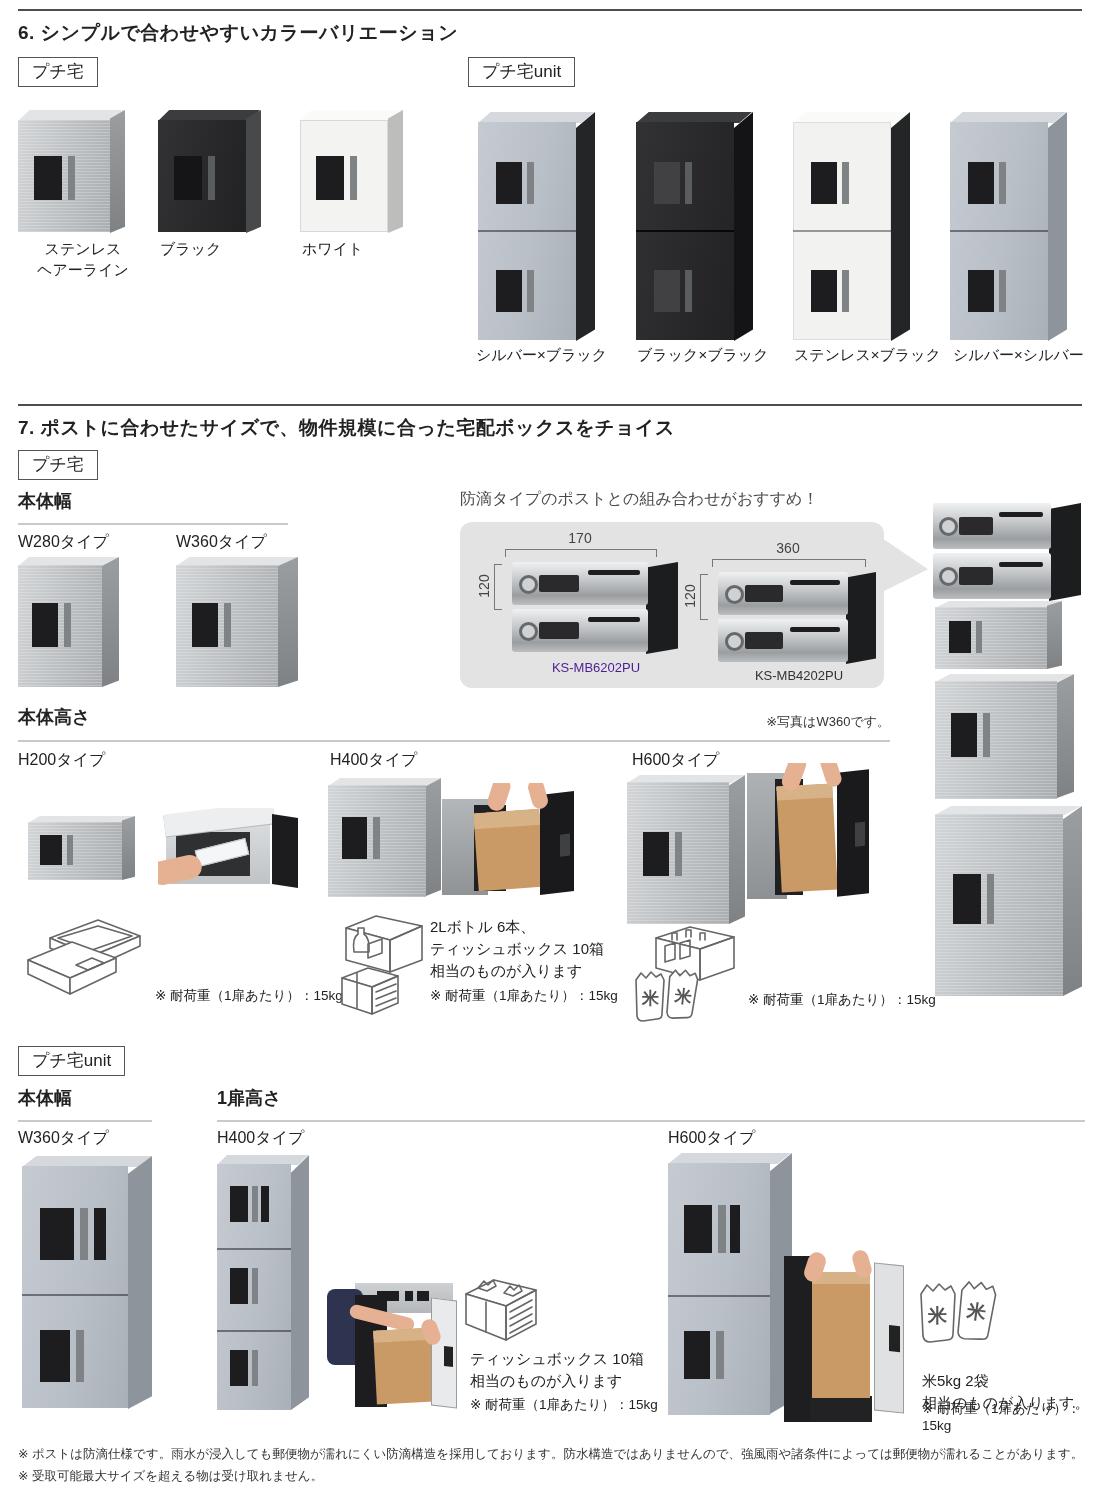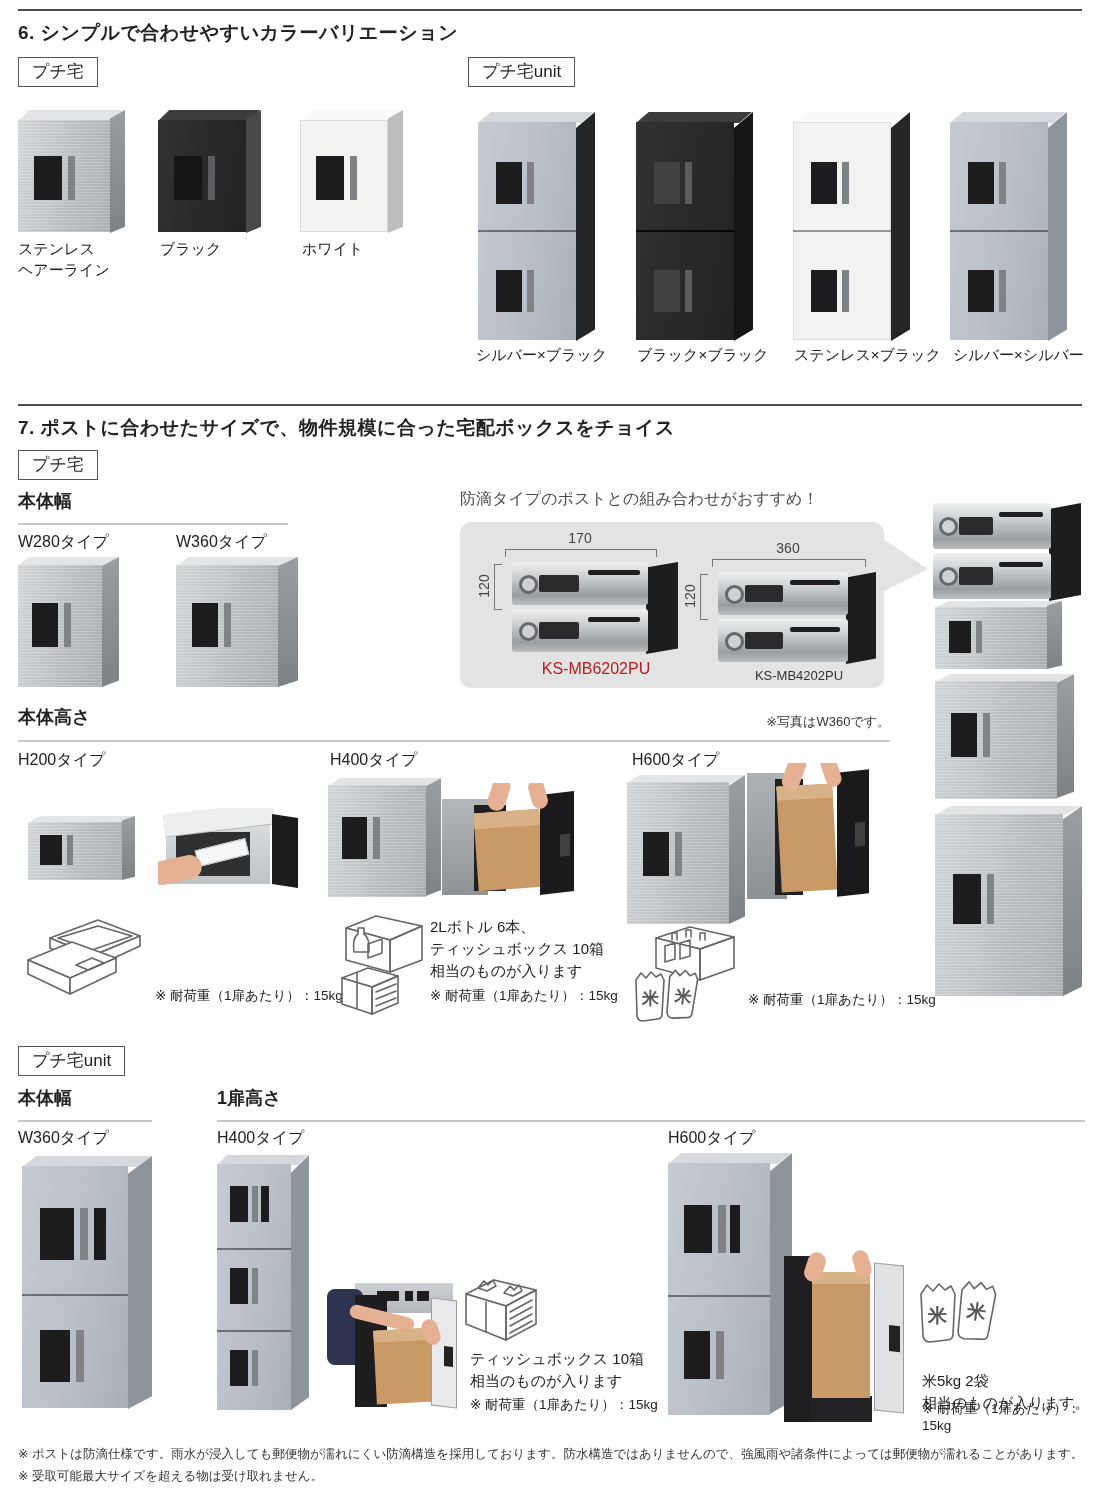--- a/index.html
+++ b/index.html
@@ -68,21 +68,21 @@
   <div class="badge" style="left:18px;top:57px;">プチ宅</div>
 
   <div class="pbox" style="left:18px;top:110px;width:108px;height:124px;">
     <div class="topF steel-t" style="left:0;top:0;width:106px;height:11px;"></div>
     <div class="face brush" style="left:0;top:10px;width:92px;height:112px;">
       <div class="hwin" style="left:16px;top:36px;width:28px;height:44px;"></div>
       <div class="hbar" style="left:50px;top:36px;width:7px;height:44px;"></div>
     </div>
     <div class="sideR steel-s" style="left:92px;top:0;width:15px;height:123px;"></div>
   </div>
-  <div class="clabel" style="left:18px;top:238px;width:130px;">ステンレス
+  <div class="clabel" style="left:18px;top:238px;width:130px;text-align:center;">ステンレス
 ヘアーライン</div>
 
   <div class="pbox" style="left:158px;top:110px;width:104px;height:124px;">
     <div class="topF blk-t" style="left:0;top:0;width:102px;height:11px;"></div>
     <div class="face blk-f" style="left:0;top:10px;width:88px;height:112px;">
       <div class="hwin" style="left:16px;top:36px;width:28px;height:44px;background:#151517;"></div>
       <div class="hbar" style="left:50px;top:36px;width:7px;height:44px;background:#5a5d60;"></div>
     </div>
     <div class="sideR blk-s" style="left:88px;top:0;width:15px;height:123px;"></div>
   </div>
@@ -193,21 +193,21 @@
         <div class="mdial" style="left:7px;top:13px;"></div>
         <div class="mwin" style="left:27px;top:13px;width:40px;height:17px;"></div>
         <div class="mslot" style="left:76px;top:8px;width:52px;height:5px;"></div>
       </div>
       <div class="mtier" style="left:0;top:47px;width:136px;height:43px;">
         <div class="mdial" style="left:7px;top:13px;"></div>
         <div class="mwin" style="left:27px;top:13px;width:40px;height:17px;"></div>
         <div class="mslot" style="left:76px;top:8px;width:52px;height:5px;"></div>
       </div>
     </div>
-    <div class="dimnum" style="left:52px;top:138px;width:168px;font-size:16px;color:#b91c1c;">KS-MB6202PU</div>
+    <div class="dimnum" style="left:52px;top:138px;width:168px;font-size:13px;color:#4c1d95;">KS-MB6202PU</div>
 
     <div class="dimnum" style="left:252px;top:18px;width:152px;">360</div>
     <div class="dim-h" style="left:252px;top:37px;width:152px;"></div>
     <div class="dimnum rot90" style="left:208px;top:66px;width:44px;">120</div>
     <div class="dim-v" style="left:240px;top:52px;height:44px;"></div>
     <div class="pbox" style="left:258px;top:50px;width:162px;height:94px;">
       <div class="mside" style="left:128px;top:0;width:30px;height:92px;"></div>
       <div class="mtier" style="left:0;top:0;width:130px;height:43px;">
         <div class="mdial" style="left:7px;top:13px;"></div>
         <div class="mwin" style="left:27px;top:13px;width:38px;height:17px;"></div>

